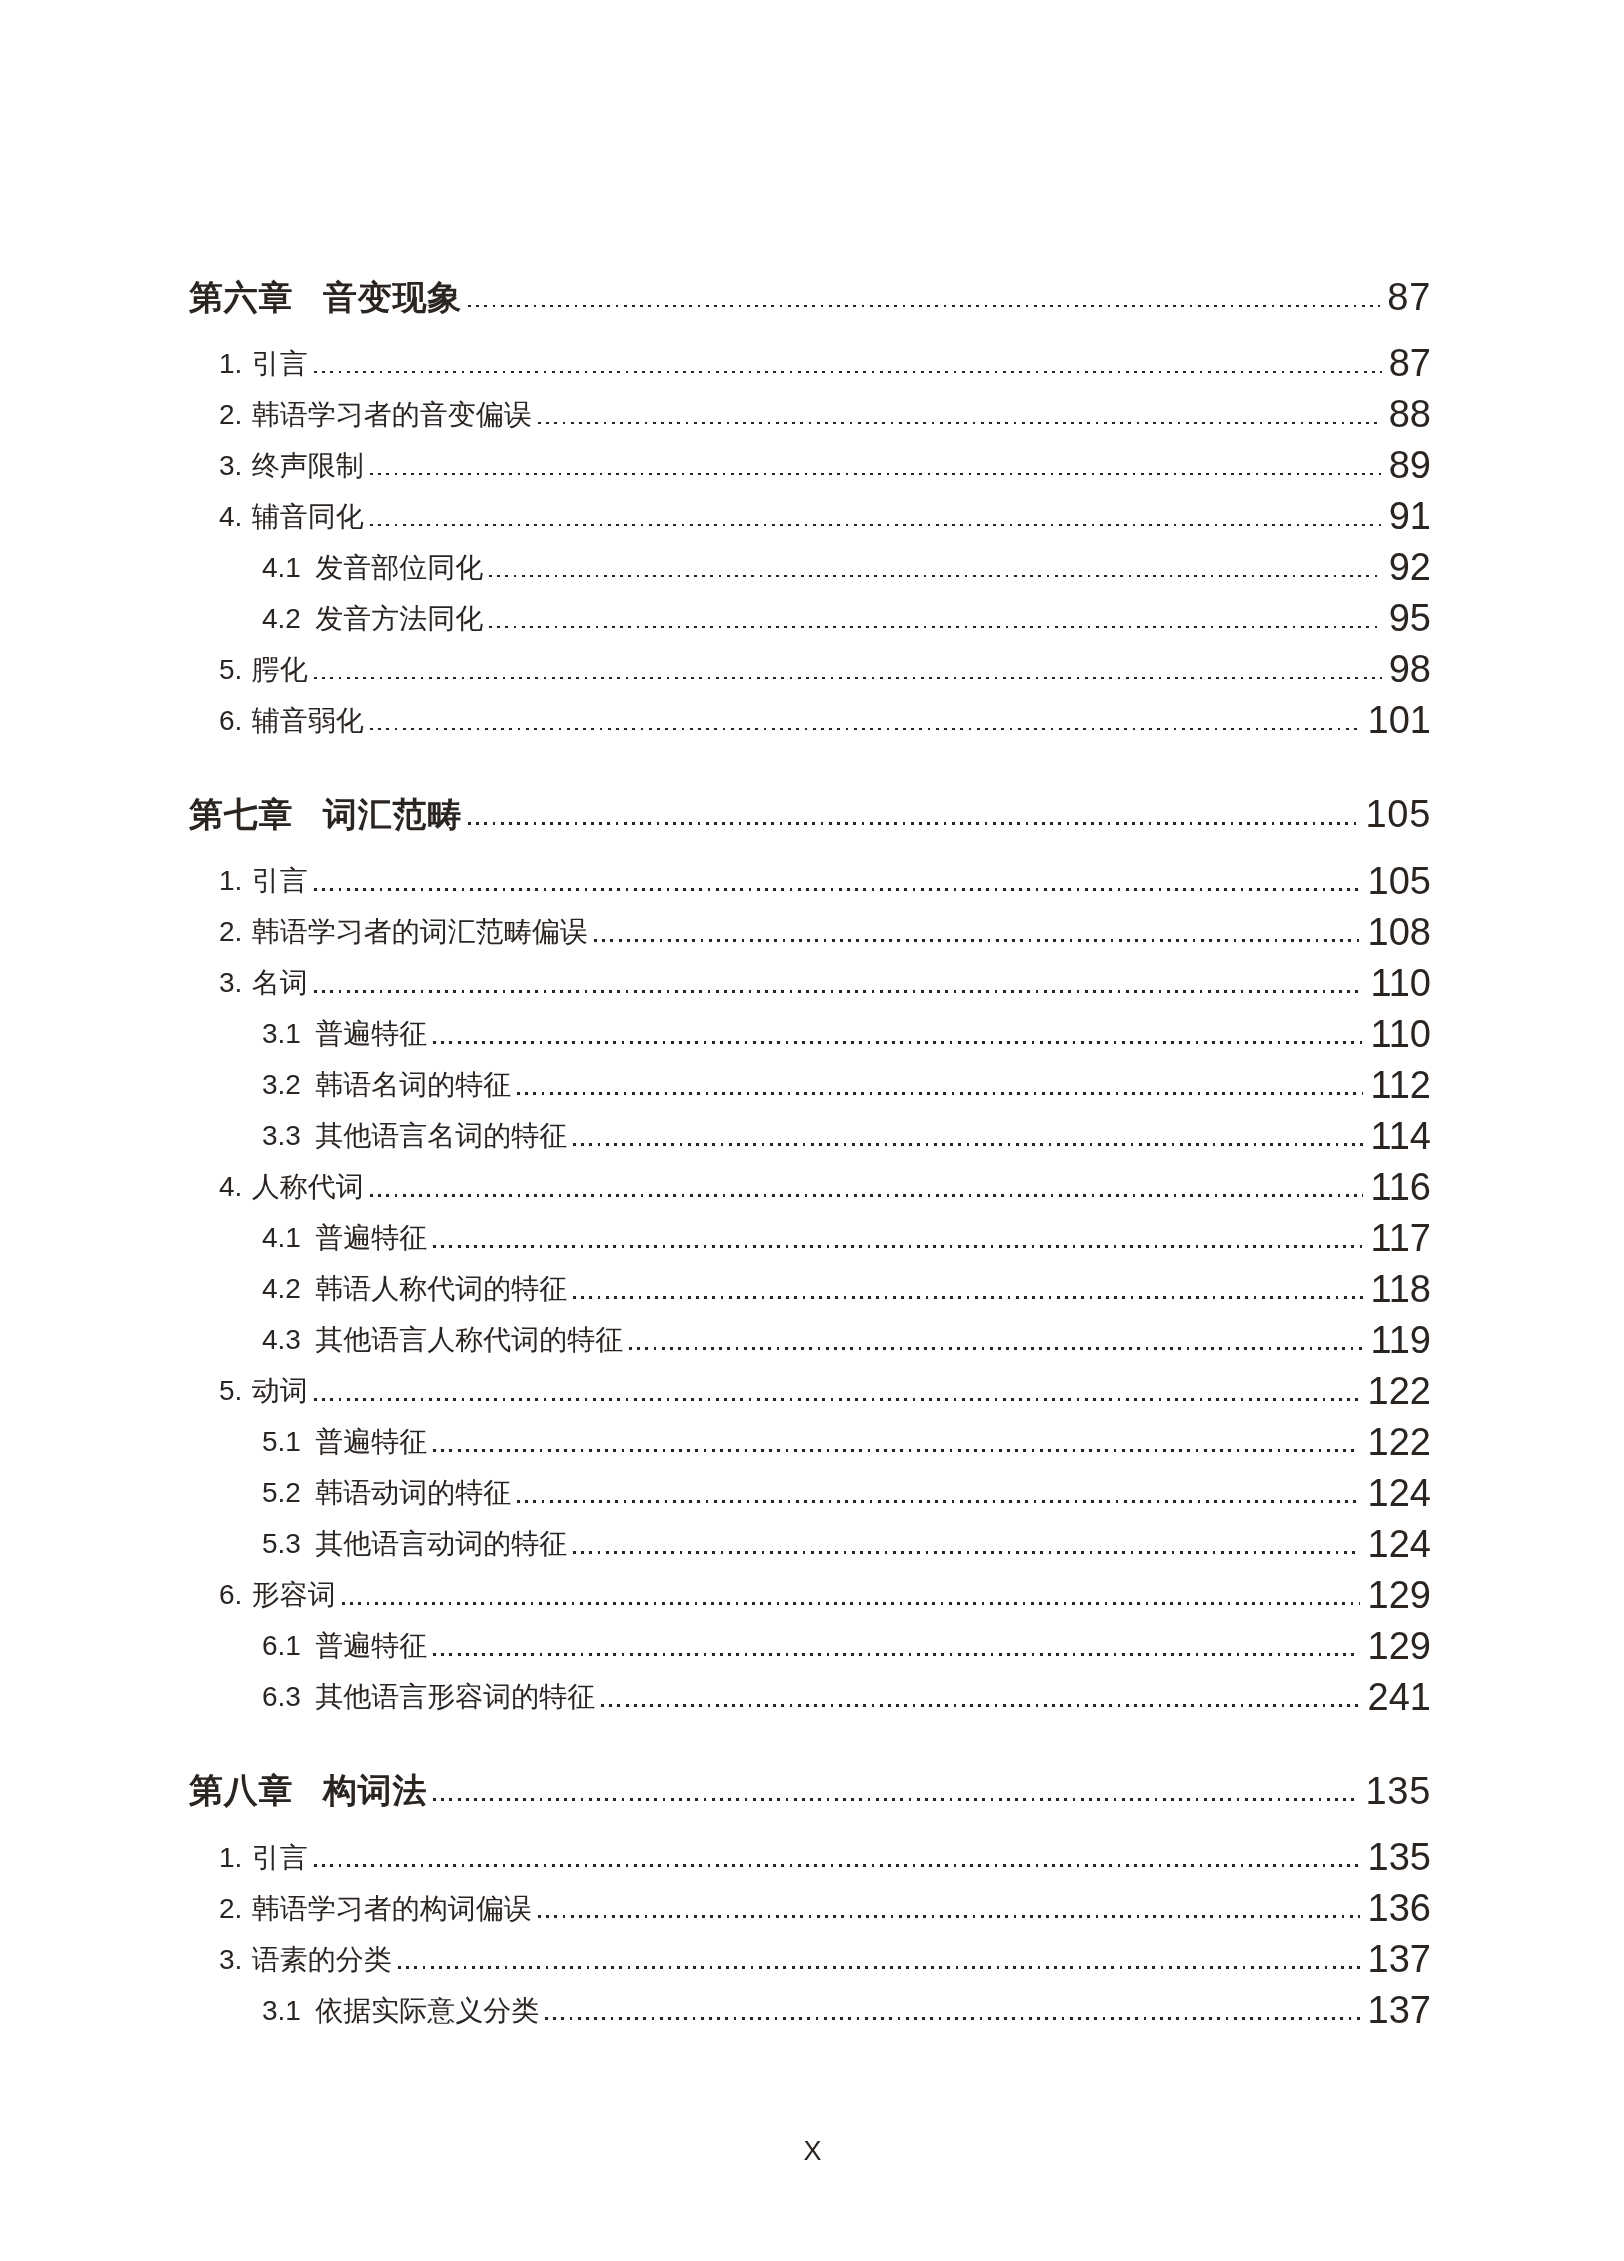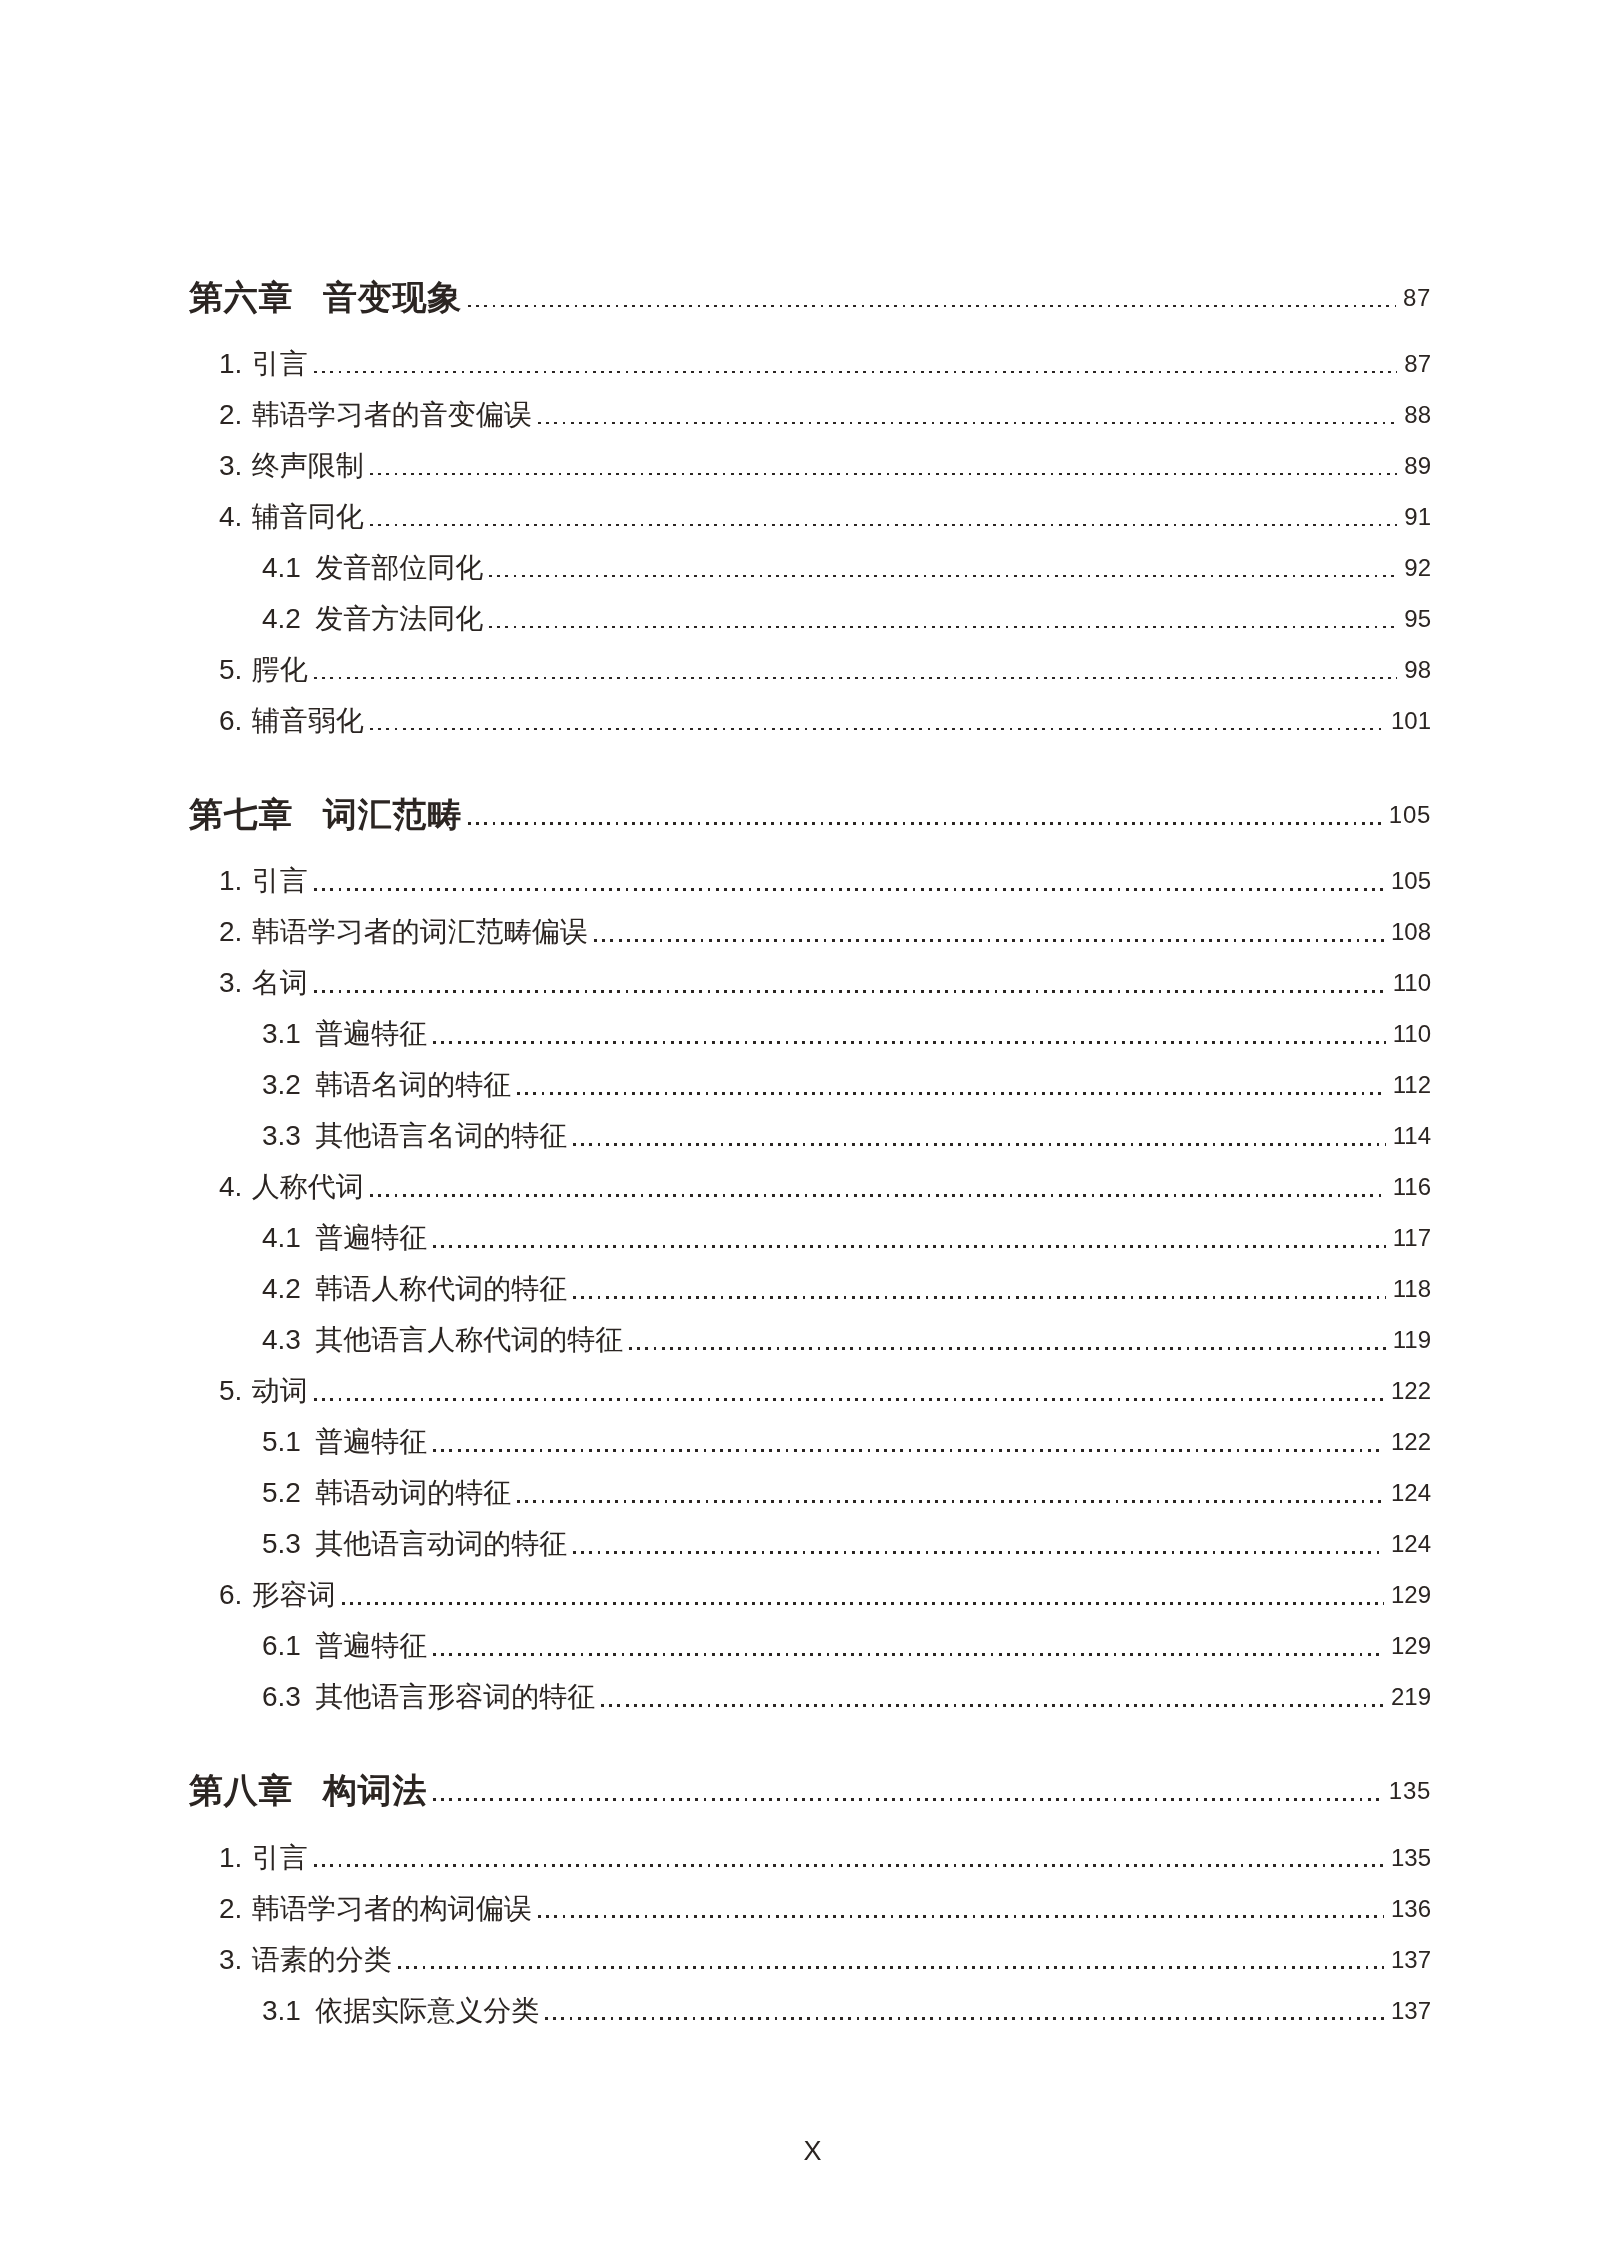--- a/index.html
+++ b/index.html
@@ -51,21 +51,21 @@
     flex:1 1 auto;
     height:2.9px;
     align-self:flex-end;
     margin:0 7.2px 16px 5.8px;
     background-image:repeating-linear-gradient(to right, currentColor 0 2.9px, transparent 2.9px 8.2px);
   }
   .heading .leader{ margin-bottom:16.6px; }
   .pg{
     font-family:"Liberation Sans","DejaVu Sans",sans-serif;
     font-weight:300;
-    font-size:24px;
+    font-size:38px;
     text-align:right;
   }
   .footer{
     position:absolute;
     left:0;
     top:2136px;
     width:100%;
     text-align:center;
     font-weight:300;
     font-size:27px;
@@ -260,21 +260,21 @@
     <span class="title">普遍特征</span>
     <span class="leader"></span>
     <span class="pg">129</span>
   </div>
 
 
   <div class="row item lvl2">
     <span class="num">6.3</span>
     <span class="title">其他语言形容词的特征</span>
     <span class="leader"></span>
-    <span class="pg">219</span>
+    <span class="pg">241</span>
   </div>
 </div>
   </section>
 
   <section class="chapter">
     <div class="row heading">
       <span class="ch-label">第八章</span>
       <span class="ch-title">构词法</span>
       <span class="leader"></span>
       <span class="pg">135</span>

